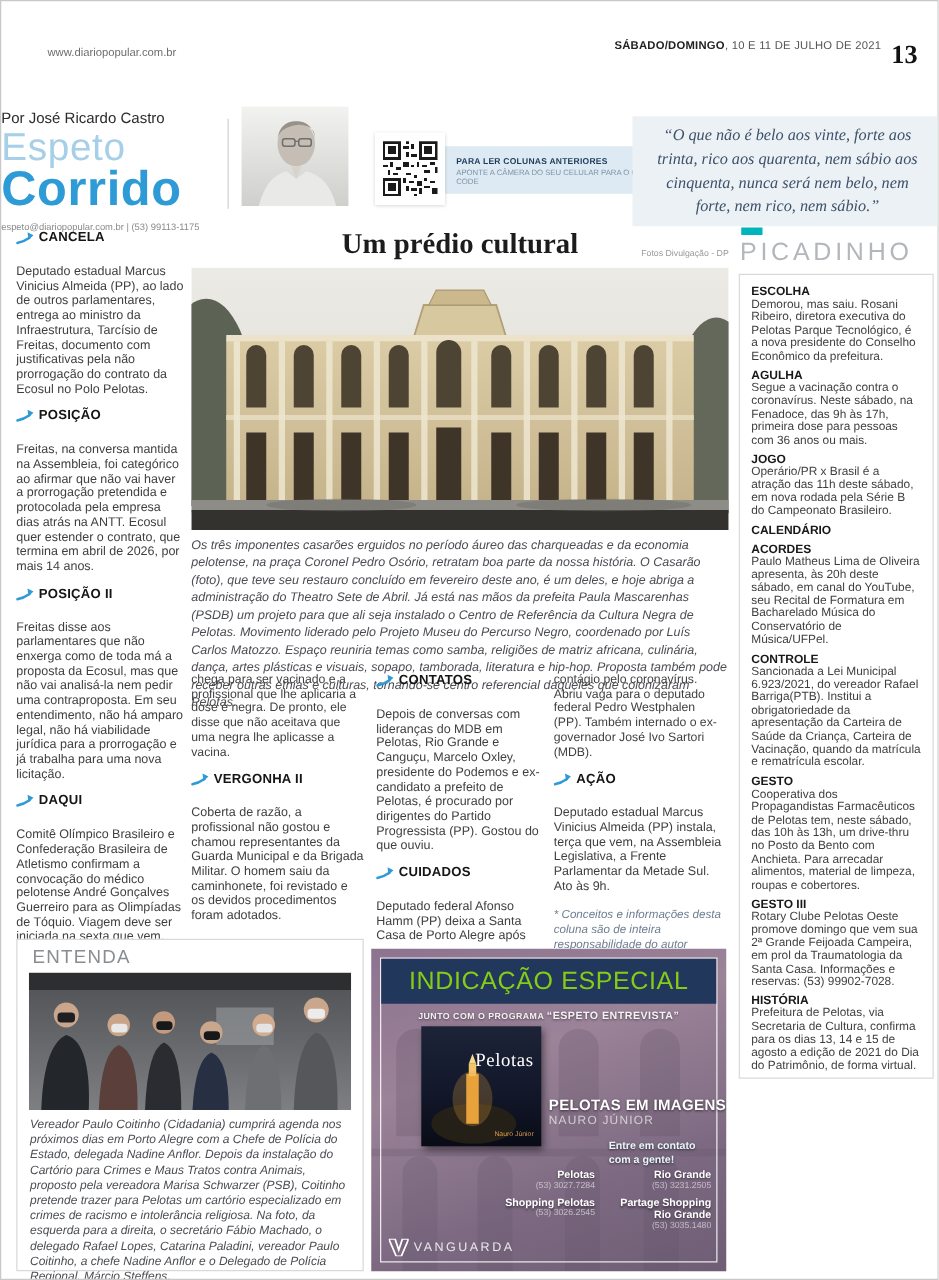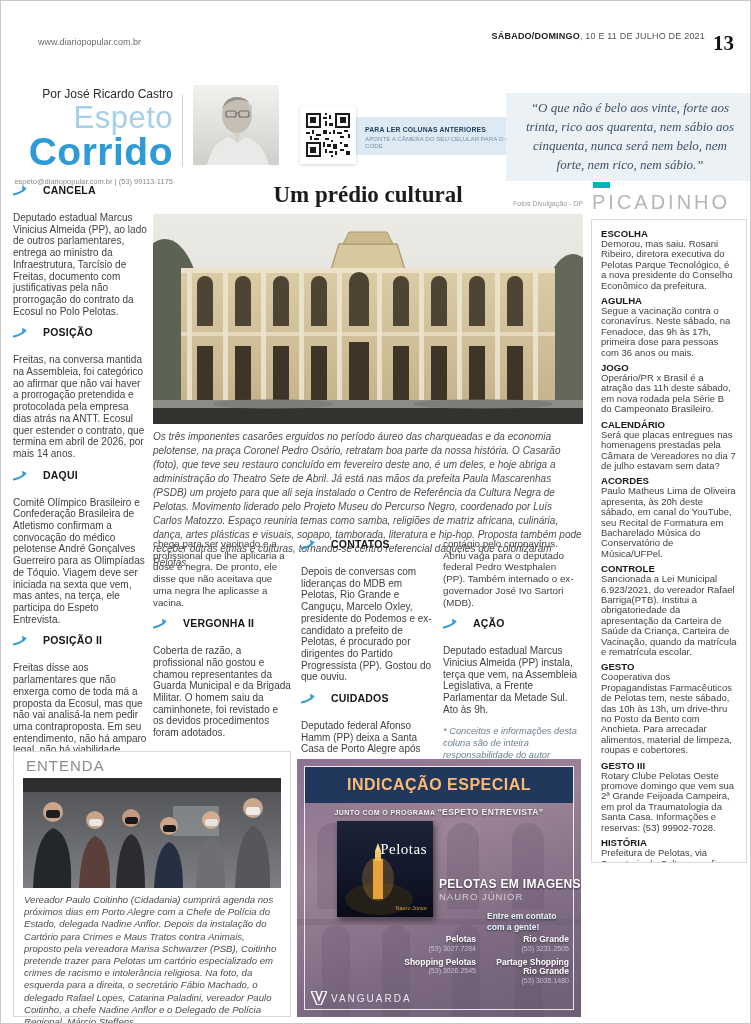--- a/index.html
+++ b/index.html
@@ -9,36 +9,36 @@
     font-family:"Liberation Sans", sans-serif; color:#3c3c3c; overflow:hidden;
     border:1px solid #c9c9c9;
   }
   
   .hdr-url { position:absolute; left:37px; top:36px; font-size:9px; color:#6d6d6d; }
   .hdr-right { position:absolute; right:16px; top:30px; display:flex; align-items:flex-start; gap:8px; }
   .hdr-date { font-size:9px; color:#555; letter-spacing:.2px; }
   .hdr-date b { color:#222; }
   .hdr-page { font-family:"Liberation Serif", serif; font-weight:bold; font-size:21px; color:#111; }
   
-  .byline-block { position:absolute; left:0; top:86px; width:172px; text-align:right; }
+  .byline-block { position:absolute; left:0; top:86px; width:172px; }
   .byline { font-size:12px; color:#2b2b2b; margin-bottom:2px; }
-  .title1 { font-size:31px; color:#a6cfe8; line-height:30px; letter-spacing:.5px;padding-left:31px; }
+  .title1 { font-size:31px; color:#a6cfe8; line-height:30px; letter-spacing:.5px; }
   .title2 { font-size:39px; color:#2e9bd6; font-weight:bold; line-height:38px; letter-spacing:.5px; }
   .contact { font-size:7.5px; color:#8a8a8a; margin-top:6px; }
   .mast-divider { position:absolute; left:181px; top:94px; width:1px; height:72px; background:#d2d2d2; }
   .portrait { position:absolute; left:192px; top:84px; width:86px; height:80px; overflow:hidden; }
   .qr-strip { position:absolute; left:352px; top:116px; width:166px; height:38px; background:#ddeaf4; }
   .qr-strip .l1 { font-size:6.8px; font-weight:bold; color:#1d3c5a; margin:9px 0 2px 12px; letter-spacing:.2px; }
   .qr-strip .l2 { font-size:6.2px; color:#7d93a7; margin-left:12px; }
   .qr-box { position:absolute; left:299px; top:105px; width:56px; height:58px; background:#fff; box-shadow:0 1px 3px rgba(0,0,0,.18); display:flex; align-items:center; justify-content:center; }
   .quote-block { position:absolute; left:505px; top:92px; width:248px; height:88px; background:#ecf1f6; display:flex; align-items:center; }
   .quote-text { font-family:"Liberation Serif", serif; font-style:italic; font-size:13px; line-height:1.45; color:#3d5168; text-align:center; padding:0 12px; width:100%; }
   
   .news-item { margin-bottom:9px; }
-  .news-head { display:flex; align-items:flex-end; gap:16px; margin-bottom:2px; }
+  .news-head { display:flex; align-items:flex-end; gap:4px; margin-bottom:2px; }
   .news-label { font-size:10.5px; font-weight:bold; color:#151515; letter-spacing:.2px; }
   .news-text { font-size:10px; line-height:11.7px; color:#3f3f3f;margin-top:16px; }
   .lead-text { font-size:9.8px; line-height:11.7px; color:#3f3f3f; margin-bottom:9px; }
   .arrow-ic { flex:0 0 auto; }
   
   .left-col { position:absolute; left:12px; top:183px; width:134px; }
   .feature-title { position:absolute; left:152px; top:181px; width:430px; text-align:center; font-family:"Liberation Serif", serif; font-weight:bold; font-size:23px; color:#1c1c1c; }
   .feature-credit { position:absolute; left:152px; top:199px; width:430px; text-align:right; font-size:7px; color:#999; }
   .feature-photo { position:absolute; left:152px; top:213px; width:430px; height:210px; overflow:hidden; }
   .feature-caption { position:absolute; left:152px; top:429px; width:430px; font-style:italic; font-size:10px; line-height:14px; color:#4a4d52; }
@@ -57,21 +57,21 @@
   
   .entenda-box { position:absolute; left:12px; top:750px; width:278px; height:266px; border:1px solid #d9d9d9; background:#fff; }
   .entenda-label { font-size:15px; color:#8a8d90; letter-spacing:1px; margin:5px 0 4px 12px; }
   .entenda-photo { margin:0 auto; width:258px; height:110px; overflow:hidden; }
   .entenda-caption { margin:6px 10px 0 10px; font-style:italic; font-size:9.6px; line-height:12.2px; color:#4a4d52; }
   
   .ad-box { position:absolute; left:296px; top:758px; width:284px; height:258px; background:linear-gradient(160deg,#8d7390 0%, #9b8398 35%, #7d6a82 70%, #6e5d74 100%); overflow:hidden; }
   .ad-arches { position:absolute; inset:0; opacity:.5; }
   .ad-frame { position:absolute; inset:7px; border:1px solid rgba(255,255,255,.85); pointer-events:none; }
   .ad-titlebar { position:absolute; left:8px; right:8px; top:8px; height:36px; background:#21375c; display:flex; align-items:center; justify-content:center; }
-  .ad-title { color:#fdba74; font-weight:bold; font-size:16px; letter-spacing:.5px; }
+  .ad-title { color:#84cc16; font-weight:normal; font-size:20px; letter-spacing:.5px; }
   .ad-sub { position:absolute; left:0; right:0; top:48px; text-align:center; color:#f2f2f2; font-size:7px; font-weight:bold; letter-spacing:.4px; text-shadow:0 1px 2px rgba(0,0,0,.5); }
   .ad-sub b { font-size:8.5px; }
   .ad-book { position:absolute; left:40px; top:62px; width:96px; height:96px; background:linear-gradient(180deg,#1d2438 0%, #12172a 55%, #090c16 100%); box-shadow:2px 3px 6px rgba(0,0,0,.5); }
   .ad-book .bk-title { position:absolute; right:6px; top:20px; color:#fff; font-family:"Liberation Serif", serif; font-size:15px; letter-spacing:.5px; }
   .ad-book .bk-author { position:absolute; right:6px; bottom:6px; color:#d89b4a; font-size:5.5px; }
   .ad-prod { position:absolute; left:142px; top:118px; color:#fff; font-weight:bold; font-size:12px; letter-spacing:.3px; text-shadow:0 1px 2px rgba(0,0,0,.6); }
   .ad-prod-author { position:absolute; left:142px; top:132px; color:rgba(255,255,255,.65); font-size:9.5px; letter-spacing:1px; }
   .ad-cta { position:absolute; left:190px; top:152px; width:86px; color:#e8f6fa; font-weight:bold; font-size:8.5px; line-height:10.5px; text-shadow:0 1px 2px rgba(0,0,0,.6); }
   .ad-contacts { position:absolute; left:96px; top:176px; right:12px; display:grid; grid-template-columns:1fr 1fr; column-gap:10px; row-gap:6px; text-align:right; }
   .ad-contact .cname { color:#fff; font-weight:bold; font-size:8.5px; line-height:9.5px; text-shadow:0 1px 2px rgba(0,0,0,.5); }
@@ -195,34 +195,34 @@
         </div>
         <div class="news-text">Freitas, na conversa mantida na Assembleia, foi categórico ao afirmar que não vai haver a prorrogação pretendida e protocolada pela empresa dias atrás na ANTT. Ecosul quer estender o contrato, que termina em abril de 2026, por mais 14 anos.</div>
       </div>
 
       <div class="news-item">
         <div class="news-head">
           <svg class="arrow-ic" width="14" height="11" viewBox="0 0 14 11">
             <path d="M0.8 9.4 C4.2 8.8 7.5 7.4 10.6 5.2" fill="none" stroke="#2e9bd6" stroke-width="2" stroke-linecap="round"></path>
             <polygon points="9,0.8 13.8,3.2 9.8,6.8" fill="#2e9bd6"></polygon>
           </svg>
+          <span class="news-label">POSIÇÃO II</span>
+        </div>
+        <div class="news-text">Freitas disse aos parlamentares que não enxerga como de toda má a proposta da Ecosul, mas que não vai analisá-la nem pedir uma contraproposta. Em seu entendimento, não há amparo legal, não há viabilidade jurídica para a prorrogação e já trabalha para uma nova licitação.</div>
+      </div>
+
+      <div class="news-item">
+        <div class="news-head">
+          <svg class="arrow-ic" width="14" height="11" viewBox="0 0 14 11">
+            <path d="M0.8 9.4 C4.2 8.8 7.5 7.4 10.6 5.2" fill="none" stroke="#2e9bd6" stroke-width="2" stroke-linecap="round"></path>
+            <polygon points="9,0.8 13.8,3.2 9.8,6.8" fill="#2e9bd6"></polygon>
+          </svg>
           <span class="news-label">DAQUI</span>
         </div>
         <div class="news-text">Comitê Olímpico Brasileiro e Confederação Brasileira de Atletismo confirmam a convocação do médico pelotense André Gonçalves Guerreiro para as Olimpíadas de Tóquio. Viagem deve ser iniciada na sexta que vem, mas antes, na terça, ele participa do Espeto Entrevista.</div>
-      </div>
-
-      <div class="news-item">
-        <div class="news-head">
-          <svg class="arrow-ic" width="14" height="11" viewBox="0 0 14 11">
-            <path d="M0.8 9.4 C4.2 8.8 7.5 7.4 10.6 5.2" fill="none" stroke="#2e9bd6" stroke-width="2" stroke-linecap="round"></path>
-            <polygon points="9,0.8 13.8,3.2 9.8,6.8" fill="#2e9bd6"></polygon>
-          </svg>
-          <span class="news-label">POSIÇÃO II</span>
-        </div>
-        <div class="news-text">Freitas disse aos parlamentares que não enxerga como de toda má a proposta da Ecosul, mas que não vai analisá-la nem pedir uma contraproposta. Em seu entendimento, não há amparo legal, não há viabilidade jurídica para a prorrogação e já trabalha para uma nova licitação.</div>
       </div>
 
       <div class="news-item">
         <div class="news-head">
           <svg class="arrow-ic" width="14" height="11" viewBox="0 0 14 11">
             <path d="M0.8 9.4 C4.2 8.8 7.5 7.4 10.6 5.2" fill="none" stroke="#2e9bd6" stroke-width="2" stroke-linecap="round"></path>
             <polygon points="9,0.8 13.8,3.2 9.8,6.8" fill="#2e9bd6"></polygon>
           </svg>
           <span class="news-label">VERGONHA</span>
         </div>
@@ -368,21 +368,20 @@
         <div class="pica-text">Segue a vacinação contra o coronavírus. Neste sábado, na Fenadoce, das 9h às 17h, primeira dose para pessoas com 36 anos ou mais.</div>
       </div>
 
       <div class="pica-item">
         <div class="pica-label">JOGO</div>
         <div class="pica-text">Operário/PR x Brasil é a atração das 11h deste sábado, em nova rodada pela Série B do Campeonato Brasileiro.</div>
       </div>
 
       <div class="pica-item">
         <div class="pica-label">CALENDÁRIO</div>
-        <div class="pica-text">Será que placas entregues nas homenagens prestadas pela Câmara de Vereadores no dia 7 de julho estavam sem data?</div>
       </div>
 
       <div class="pica-item">
         <div class="pica-label">ACORDES</div>
         <div class="pica-text">Paulo Matheus Lima de Oliveira apresenta, às 20h deste sábado, em canal do YouTube, seu Recital de Formatura em Bacharelado Música do Conservatório de Música/UFPel.</div>
       </div>
 
       <div class="pica-item">
         <div class="pica-label">CONTROLE</div>
         <div class="pica-text">Sancionada a Lei Municipal 6.923/2021, do vereador Rafael Barriga(PTB). Institui a obrigatoriedade da apresentação da Carteira de Saúde da Criança, Carteira de Vacinação, quando da matrícula e rematrícula escolar.</div>

